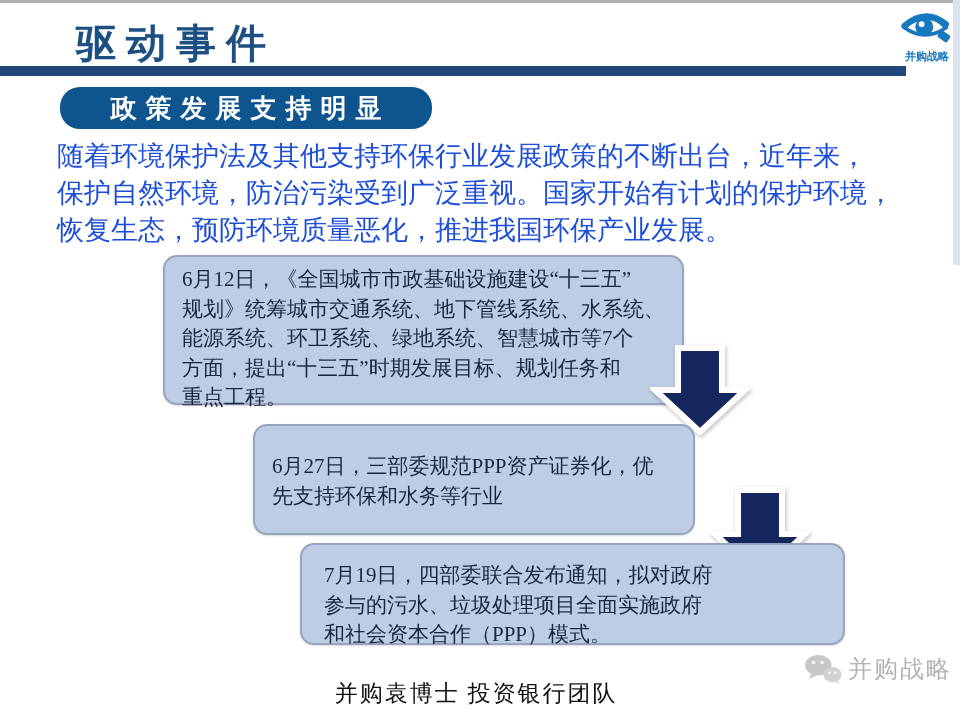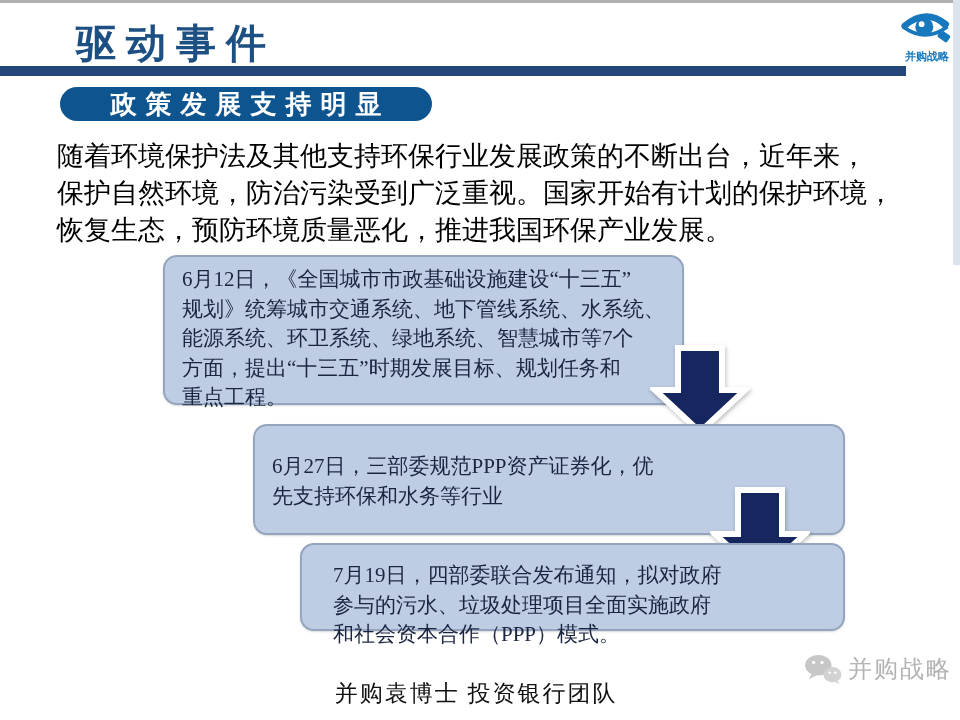--- a/index.html
+++ b/index.html
@@ -10,37 +10,37 @@
   .top-line{position:absolute;left:0;top:0;width:960px;height:3px;background:#b0b0b0;}
   .right-strip{position:absolute;right:0;top:0;width:7px;height:265px;background:#dbe3ee;}
   .page-title{
     position:absolute;left:64px;top:4px;margin:12px;
     font-size:40px;font-weight:bold;color:#1c4f82;letter-spacing:10px;
   }
   .logo{position:absolute;right:2px;top:6px;width:62px;text-align:center;}
   .logo-text{font-size:11px;font-weight:bold;color:#1878be;line-height:12px;font-family:"Liberation Sans",sans-serif;}
   .rule{position:absolute;left:0;top:66px;width:906px;height:10px;background:#24477b;}
   .badge{
-    position:absolute;left:60px;top:87px;width:372px;height:34px;
+    position:absolute;left:60px;top:87px;width:372px;height:42px;
     background:#0e5590;border-radius:20px;color:#ffffff;
     font-size:26px;font-weight:bold;letter-spacing:9px;
     display:flex;align-items:center;justify-content:center;text-indent:9px;
   }
   .intro{
     position:absolute;left:57px;top:138px;width:870px;margin:0;
-    font-size:27px;line-height:37px;color:#000000;white-space:pre-line;
+    font-size:27px;line-height:37px;color:#1d4ed8;white-space:pre-line;
   }
   .event-box{
     position:absolute;background:#becde4;border:2px solid #93a5bf;border-radius:14px;
     color:#1a2540;font-size:21px;line-height:29.5px;white-space:pre-line;
     box-sizing:border-box;box-shadow:0 1px 2px rgba(0,0,0,0.15);
   }
   .box1{left:163px;top:255px;width:521px;height:150px;padding:8px 0 0 17px;}
-  .box2{left:253px;top:424px;width:592px;height:111px;padding:26px 0 0 17px;}
-  .box3{left:300px;top:543px;width:545px;height:88px;padding:16px 0 0 31px;}
+  .box2{left:253px;top:424px;width:442px;height:111px;padding:26px 0 0 17px;}
+  .box3{left:300px;top:543px;width:545px;height:102px;padding:16px 0 0 22px;}
   .arrow{position:absolute;filter:drop-shadow(1px 2px 2px rgba(0,0,0,0.25));}
   .arrow1{left:650px;top:345px;}
   .arrow2{left:710px;top:487px;}
   .footer{
     position:absolute;left:16px;top:678px;width:920px;text-align:center;
     font-size:23px;color:#111111;letter-spacing:2px;
   }
   .watermark{
     position:absolute;right:8px;top:653px;display:flex;align-items:center;gap:6px;
     color:#b3b3b3;font-size:24px;letter-spacing:2px;

